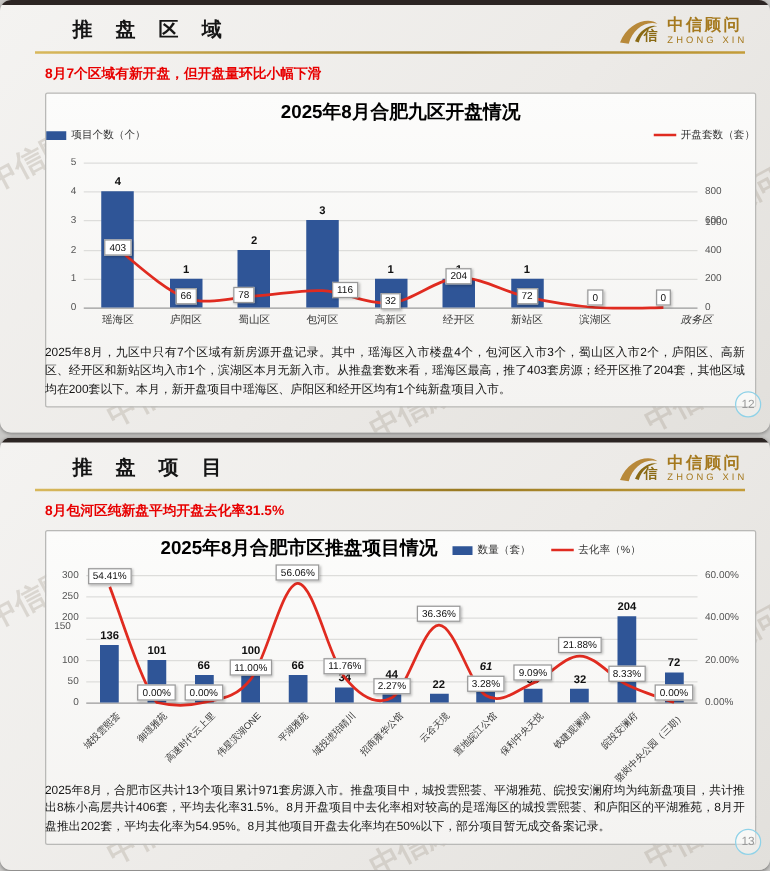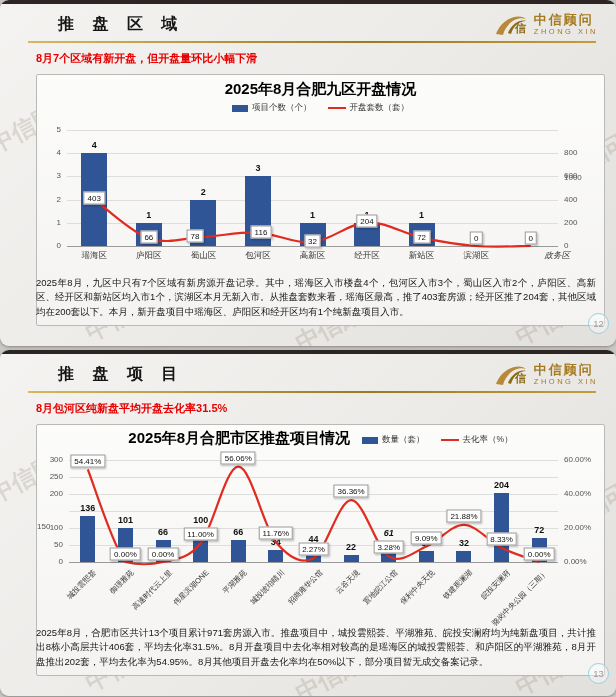--- a/index.html
+++ b/index.html
@@ -24,21 +24,21 @@
   .goldline { height:2px; margin:3px 20px 0 28px; background:linear-gradient(90deg,#d8b85c,#9a7a22 60%,#c49d3a); position:relative; z-index:3; }
   .subtitle { margin:8px 0 0 36px; font-size:11px; font-weight:bold; color:#e80000; position:relative; z-index:3; }
   .card {
     position:absolute; left:36px; right:11px; top:74px; height:252px;
     background:linear-gradient(180deg,#fcfcfb,#f4f3f1);
     border:1px solid #b9b9b7; border-radius:2px; z-index:2;
   }
   .c-title { text-align:center; font-size:15px; font-weight:bold; color:#000; margin-top:5px; }
   .chart-head-row { display:flex; justify-content:center; align-items:center; gap:12px; margin-top:4px; }
   .chart-head-row .c-title { margin-top:0; }
-  .legend { display:flex; justify-content:center; gap:16px; margin-top:3px; }
+  .legend { display:flex; justify-content:space-between; gap:16px; margin-top:3px; }
   .chart-head-row .legend { margin-top:3px; }
   .leg-item { display:flex; align-items:center; gap:4px; font-size:8.5px; color:#333; }
   .sw-bar { width:16px; height:7px; display:inline-block; }
   .sw-line { width:18px; height:2px; display:inline-block; }
   .chart { position:relative; width:100%; }
   #chart1 { height:150px; }
   #chart2 { height:164px; }
   .grid { position:absolute; height:1px; background:#dddddb; }
   .grid.zero { background:#9a9a9a; }
   .tick { position:absolute; font-size:8px; color:#555; white-space:nowrap; }
@@ -131,21 +131,21 @@
           <div class="cat" style="left: 302.778px; top: 136px; width: 54.5556px;">经开区</div>
           <div class="cat" style="left: 357.333px; top: 136px; width: 54.5556px;">新站区</div>
           <div class="cat" style="left: 411.889px; top: 136px; width: 54.5556px;">滨湖区</div>
           <div class="cat" style="left: 493px; top: 136px; width: 54.5556px; font-style: italic;">政务区</div>
           <svg class="lineplot" width="567" height="150">
             <path d="M57.27777777777778,85.252 C66.37037037037037,91.76733333333333 93.64814814814815,118.06066666666666 111.83333333333334,124.344 C130.01851851851853,130.62733333333333 148.2037037037037,123.91866666666667 166.38888888888889,122.952 C184.57407407407408,121.98533333333333 202.75925925925927,117.65466666666666 220.94444444444446,118.544 C239.12962962962965,119.43333333333334 257.31481481481484,129.98933333333335 275.5,128.288 C293.68518518518516,126.58666666666667 311.8703703703703,109.10933333333334 330.05555555555554,108.336 C348.24074074074076,107.56266666666666 366.425925925926,119.704 384.61111111111114,123.648 C402.7962962962963,127.592 420.9814814814815,130.608 439.1666666666667,132 C457.35185185185185,133.392 484.6296296296296,132 493.72222222222223,132" fill="none" stroke="#E02B20" stroke-width="2.2"></path>
           </svg>
           <div class="ptlbl" style="left: 57.2778px; top: 84.252px;">403</div>
           <div class="ptlbl" style="left: 111.833px; top: 123.344px;">66</div>
           <div class="ptlbl" style="left: 158px; top: 121.952px;">78</div>
-          <div class="ptlbl" style="left: 224px; top: 117.544px; text-align: right;">116</div>
+          <div class="ptlbl" style="left: 239px; top: 117.544px; text-align: right;">116</div>
           <div class="ptlbl" style="left: 275.5px; top: 127.288px;">32</div>
           <div class="ptlbl" style="left: 330.056px; top: 107.336px;">204</div>
           <div class="ptlbl" style="left: 384.611px; top: 122.648px;">72</div>
           <div class="ptlbl" style="left: 439.167px; top: 124px;">0</div>
           <div class="ptlbl" style="left: 493.722px; top: 124px;">0</div>
         </div>
     </div>
     <p class="para">2025年8月，九区中只有7个区域有新房源开盘记录。其中，瑶海区入市楼盘4个，包河区入市3个，蜀山区入市2个，庐阳区、高新区、经开区和新站区均入市1个，滨湖区本月无新入市。从推盘套数来看，瑶海区最高，推了403套房源；经开区推了204套，其他区域均在200套以下。本月，新开盘项目中瑶海区、庐阳区和经开区均有1个纯新盘项目入市。</p>
     <div class="pagenum">12</div>
   <div class="wm" style="left: -14px; top: 108px;">中信顾问</div>
@@ -190,21 +190,21 @@
           </div>
       </div>
       <div class="chart" id="chart2">
           <div class="grid zero" style="left: 32px; top: 114px; width: 489px;"></div>
           <div class="tick" style="left: 0px; top: 109px; width: 26px; text-align: right;">0</div>
           <div class="grid" style="left: 32px; top: 97px; width: 489px;"></div>
           <div class="tick" style="left: 0px; top: 92px; width: 26px; text-align: right;">50</div>
           <div class="grid" style="left: 32px; top: 80px; width: 489px;"></div>
           <div class="tick" style="left: 0px; top: 75px; width: 26px; text-align: right;">100</div>
           <div class="grid" style="left: 32px; top: 63px; width: 489px;"></div>
-          <div class="tick" style="left: 0px; top: 74px; width: 26px; text-align: left;">150</div>
+          <div class="tick" style="left: 0px; top: 48px; width: 26px; text-align: center;">150</div>
           <div class="grid" style="left: 32px; top: 46px; width: 489px;"></div>
           <div class="tick" style="left: 0px; top: 41px; width: 26px; text-align: right;">200</div>
           <div class="grid" style="left: 32px; top: 29px; width: 489px;"></div>
           <div class="tick" style="left: 0px; top: 24px; width: 26px; text-align: right;">250</div>
           <div class="grid" style="left: 32px; top: 12px; width: 489px;"></div>
           <div class="tick" style="left: 0px; top: 7px; width: 26px; text-align: right;">300</div>
           <div class="tick" style="left: 527px; top: 109px;">0.00%</div>
           <div class="tick" style="left: 527px; top: 75px;">20.00%</div>
           <div class="tick" style="left: 527px; top: 41px;">40.00%</div>
           <div class="tick" style="left: 527px; top: 7px;">60.00%</div>

